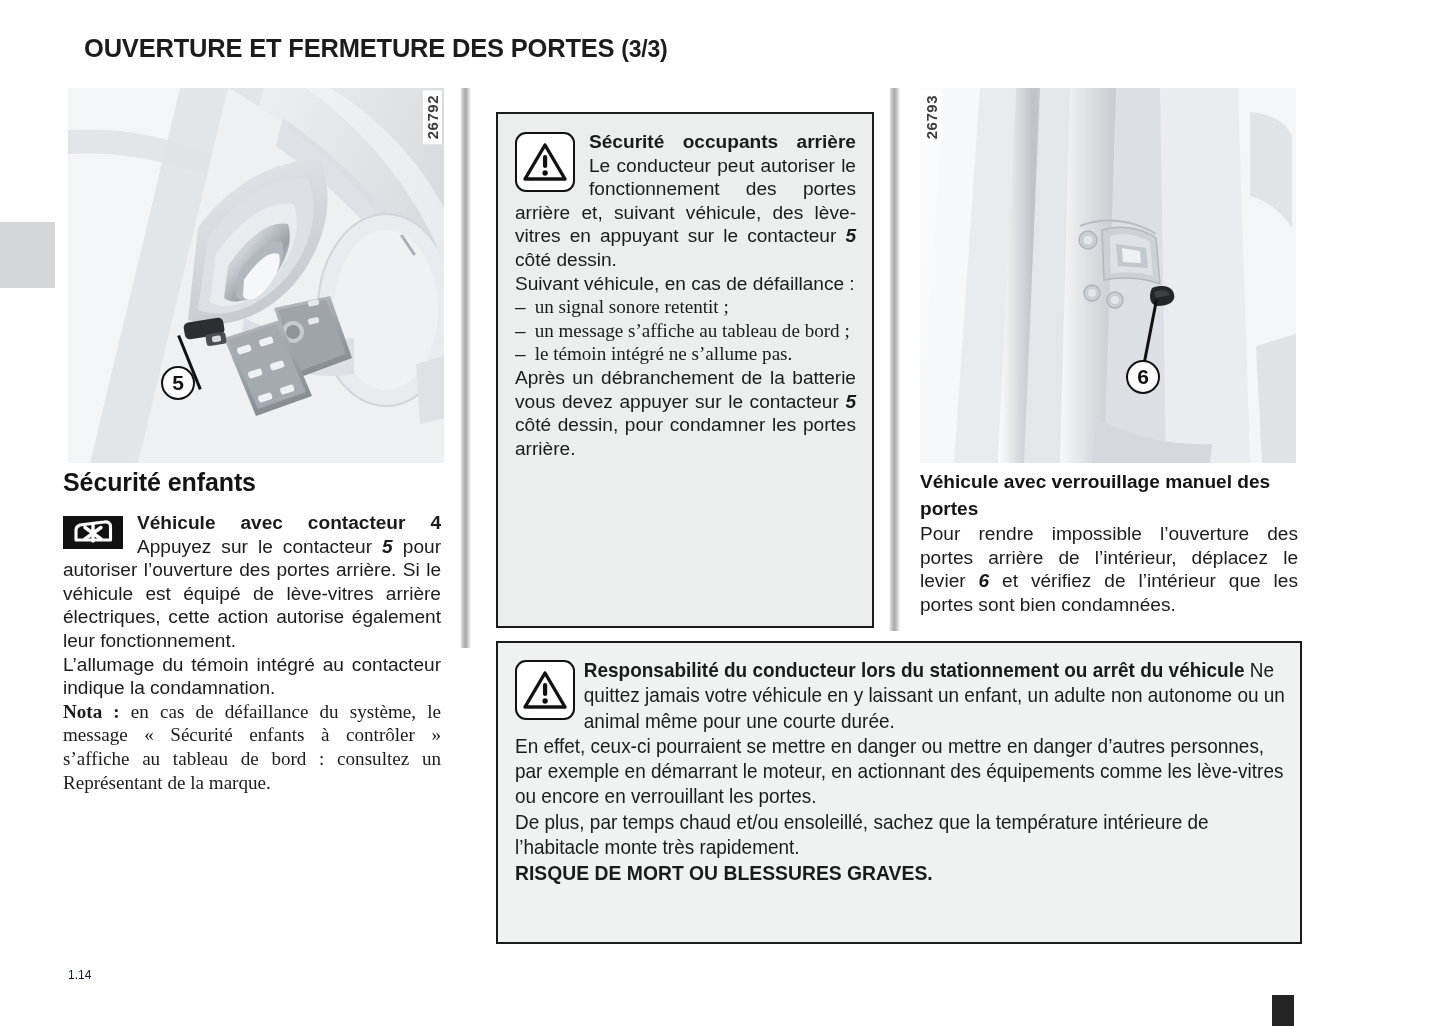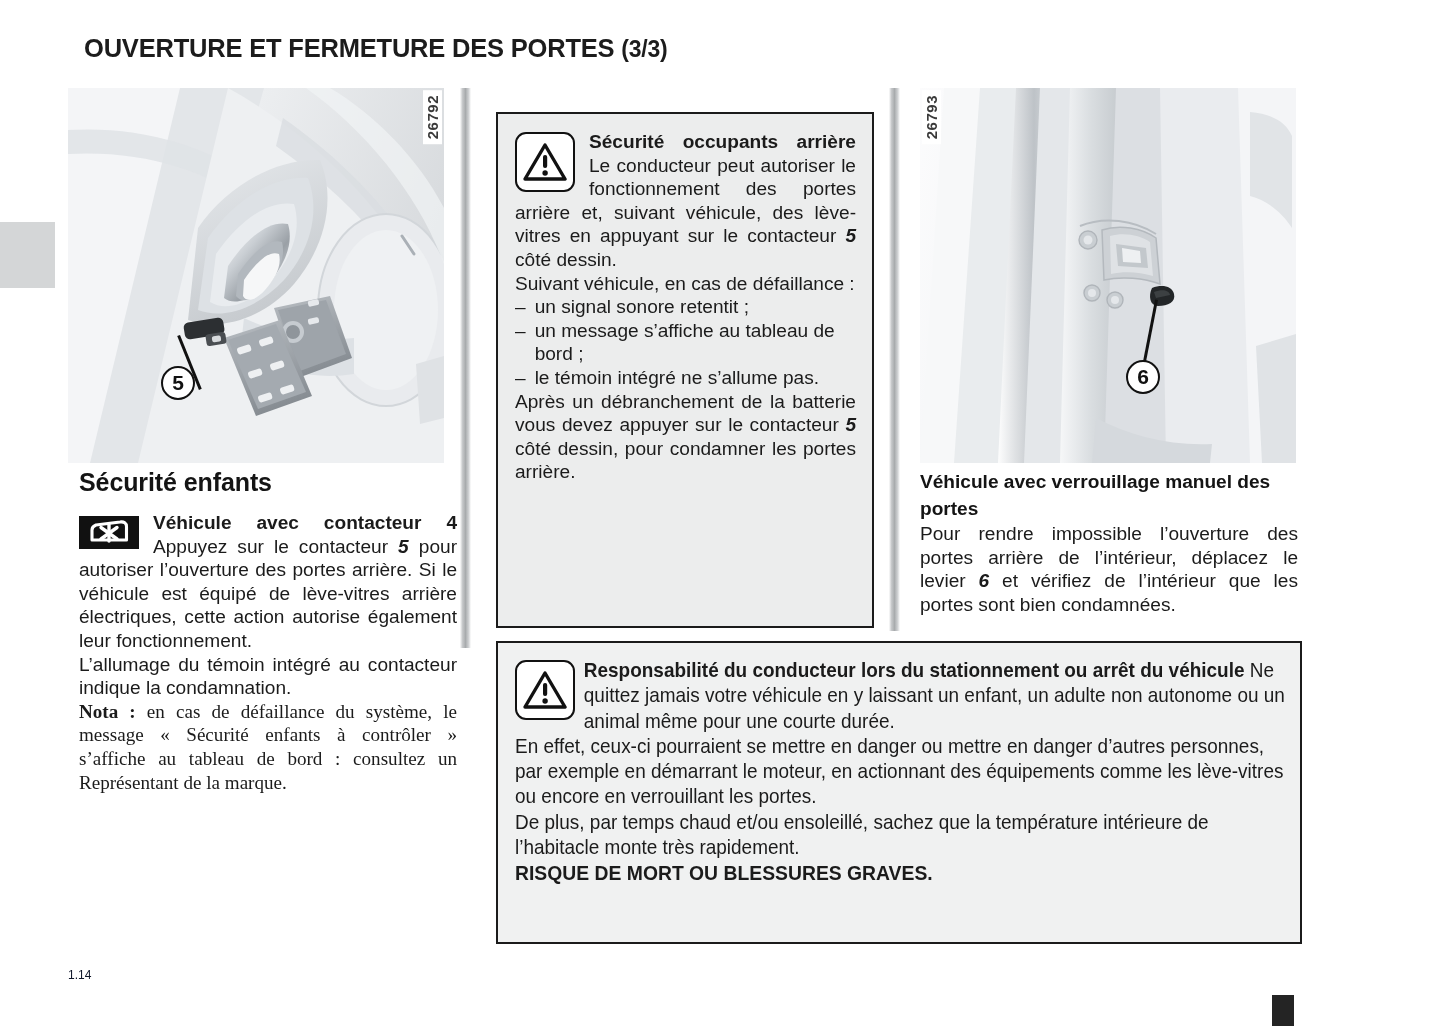--- a/index.html
+++ b/index.html
@@ -148,26 +148,26 @@
   .p { margin: 0; }
   .p + .p { margin-top: 0px; }
   .gap { margin-top: 20px; font-family: Liberation Serif, serif; }
 
   .dash-list { margin: 0; }
   .dash-item {
     display: flex;
     gap: 9px;
   }
   .dash-item .dash { flex: 0 0 auto; }
-  .dash-item .dtxt { flex: 1 1 auto; text-align: left; }
+  .dash-item .dtxt { flex: 1 1 auto; text-align: center; font-family: Liberation Serif, serif; }
 
   
   .left-col {
     position: absolute;
-    left: 79px;
+    left: 63px;
     top: 468px;
     width: 378px;
   }
   .sec-head {
     font-size: 25px;
     font-weight: bold;
     color: #141414;
     margin: 0 0 14px 0;
     letter-spacing: -0.1px;
   }

